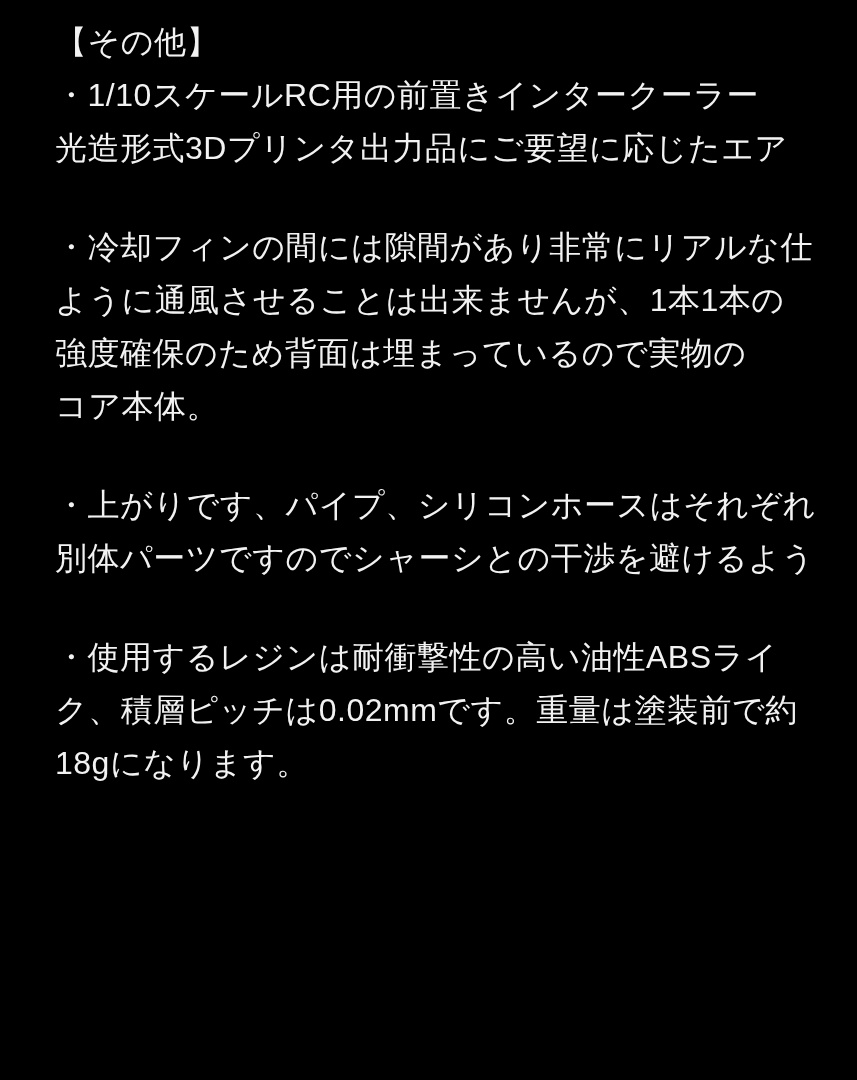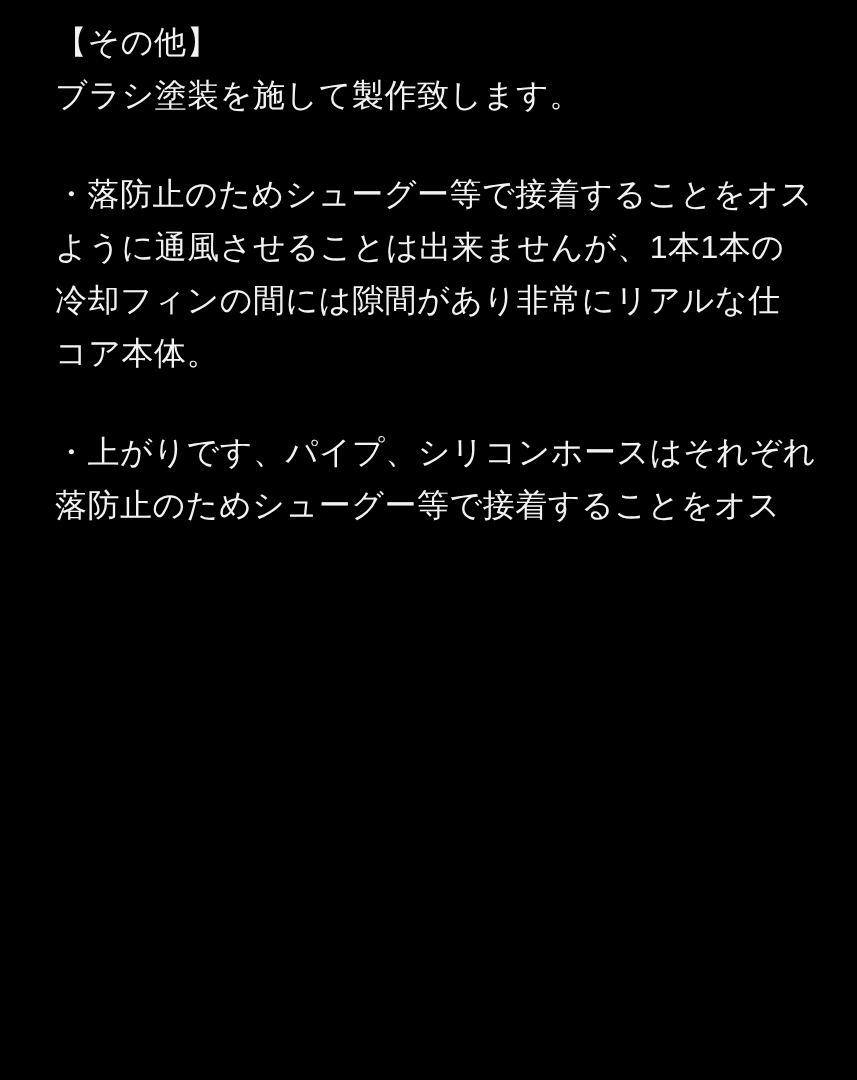--- a/index.html
+++ b/index.html
@@ -42,29 +42,35 @@
   }
 </style>
 </head>
 <body>
 
 <main class="page">
 
   <h1 class="heading">【その他】</h1>
 
   <section class="para first">
-    <span class="line">ブラシ塗装を施して製作致します。</span>
+    <span class="line">・1/10スケールRC用の前置きインタークーラー</span>
+    <span class="line">光造形式3Dプリンタ出力品にご要望に応じたエア</span>
   </section>
 
   <section class="para">
-    <span class="line">・落防止のためシューグー等で接着することをオス</span>
+    <span class="line">・冷却フィンの間には隙間があり非常にリアルな仕</span>
     <span class="line">ように通風させることは出来ませんが、1本1本の</span>
-    <span class="line">冷却フィンの間には隙間があり非常にリアルな仕</span>
+    <span class="line">強度確保のため背面は埋まっているので実物の</span>
     <span class="line">コア本体。</span>
   </section>
 
   <section class="para">
     <span class="line">・上がりです、パイプ、シリコンホースはそれぞれ</span>
-    <span class="line">落防止のためシューグー等で接着することをオス</span>
+    <span class="line">別体パーツですのでシャーシとの干渉を避けるよう</span>
   </section>
 
+  <section class="para">
+    <span class="line">・使用するレジンは耐衝撃性の高い油性ABSライ</span>
+    <span class="line">ク、積層ピッチは0.02mmです。重量は塗装前で約</span>
+    <span class="line">18gになります。</span>
+  </section>
 
 </main>
 
 </body></html>

